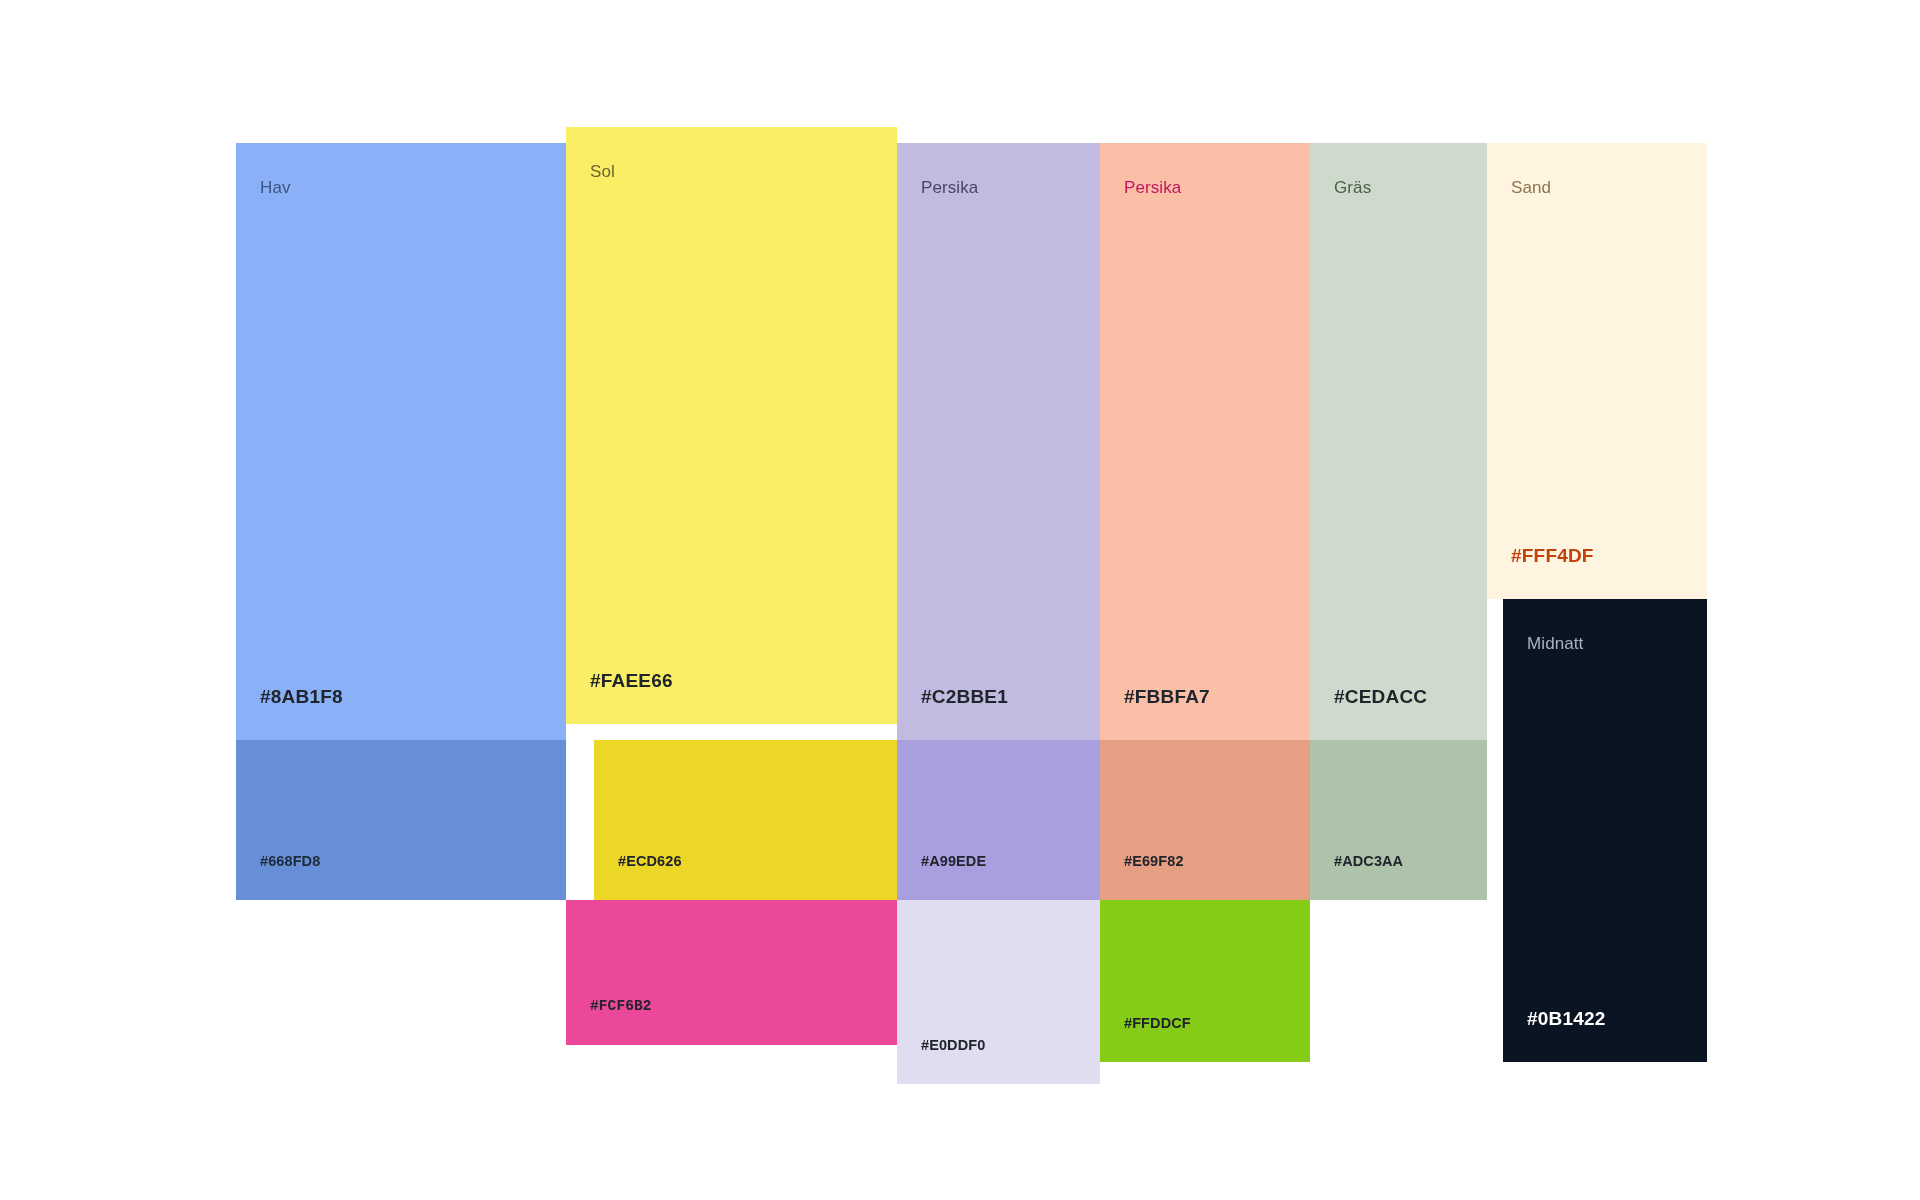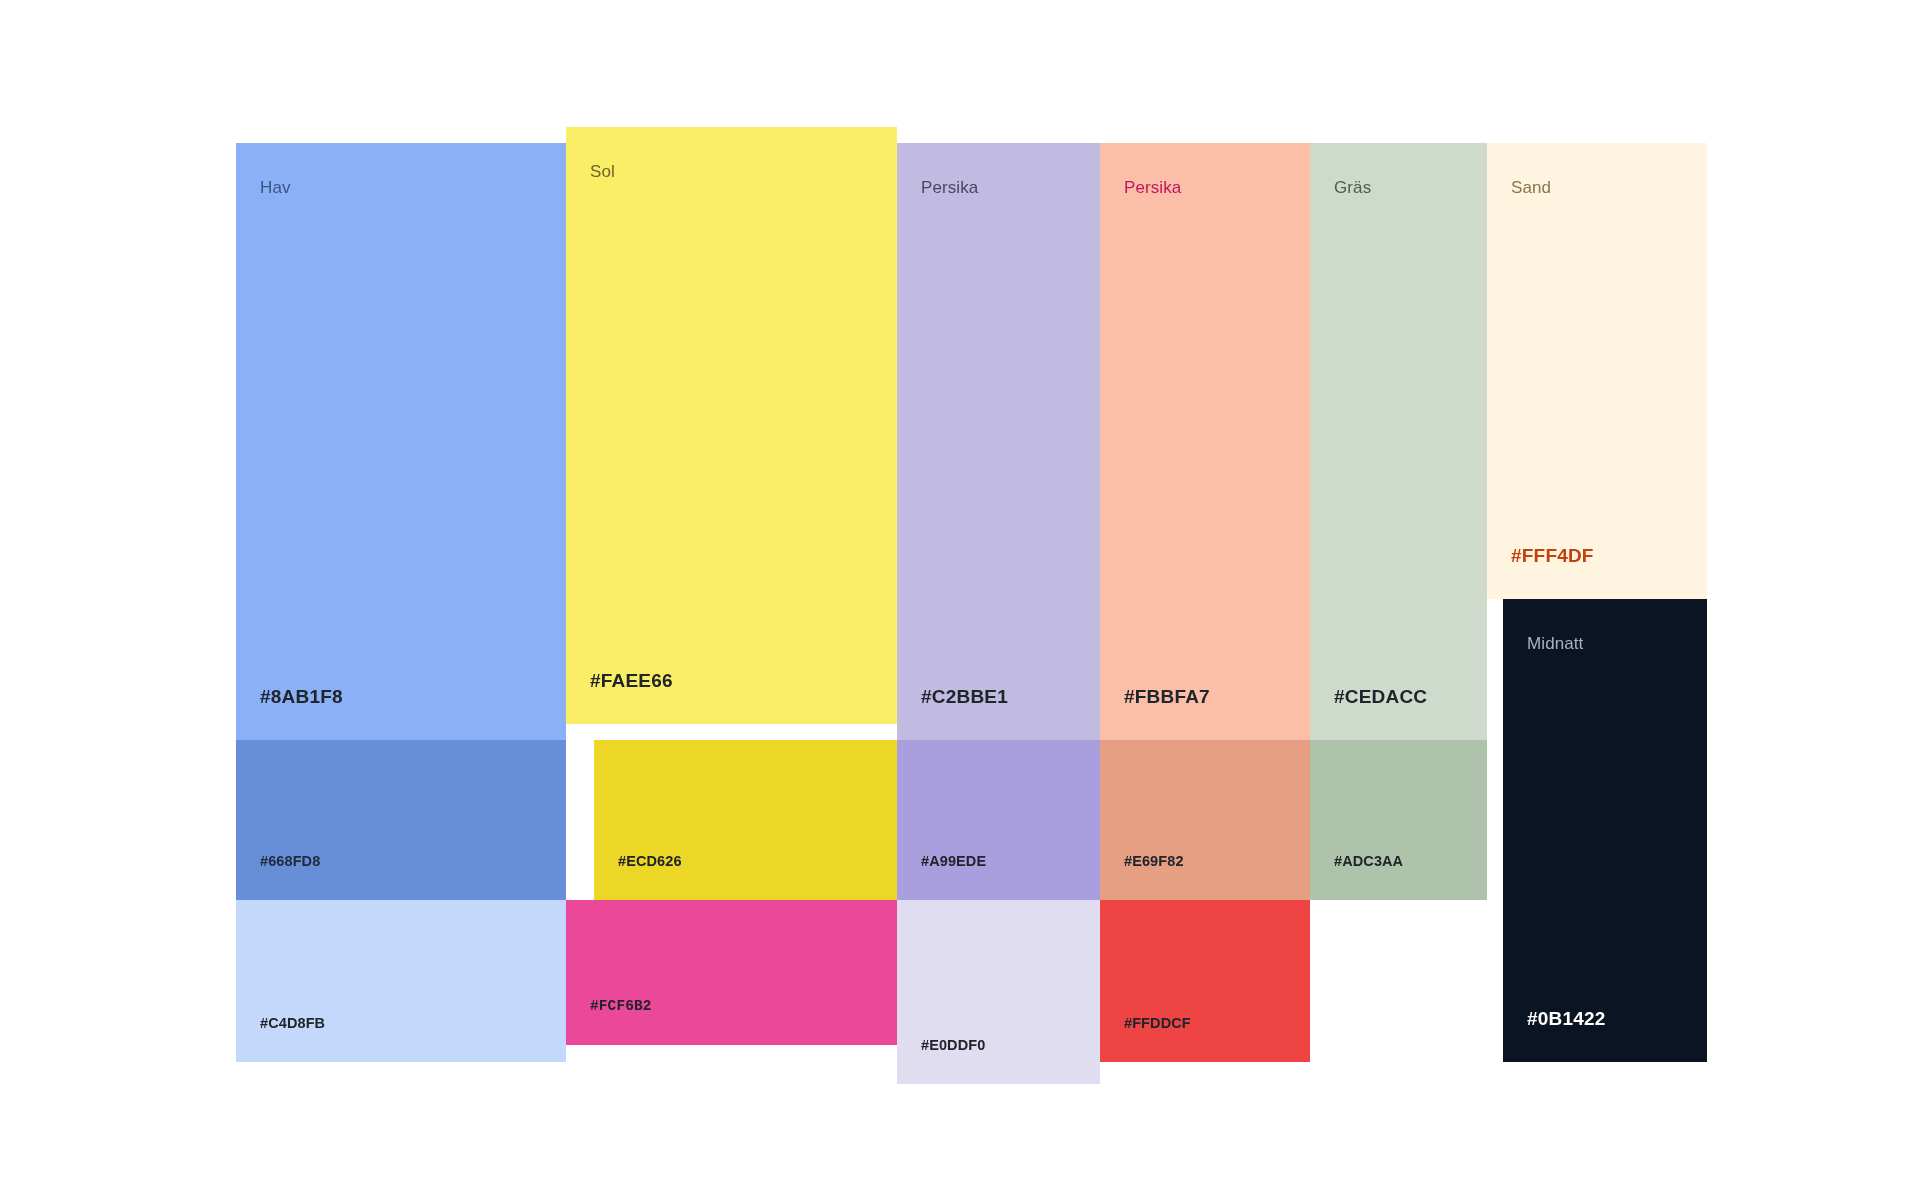--- a/index.html
+++ b/index.html
@@ -61,23 +61,20 @@
 <body>
 
 <div id="palette-root" style="background: rgb(255, 255, 255);">
     <div class="swatch" style="left: 236px; top: 143px; width: 330px; height: 597px; background: rgb(138, 177, 248);">
       <span class="swatch-name" style="color: rgb(60, 85, 128);">Hav</span>
       <span class="swatch-hex" style="color: rgb(32, 36, 43);">#8AB1F8</span>
     </div>
     <div class="tone" style="left: 236px; top: 740px; width: 330px; height: 160px; background: rgb(102, 143, 216);">
       <span class="tone-hex" style="color: rgb(31, 42, 58);">#668FD8</span>
     </div>
-    <div class="tone" style="left: 236px; top: 900px; width: 330px; height: 162px; background: rgb(196, 216, 251);">
-      <span class="tone-hex" style="color: rgb(32, 36, 43);">#C4D8FB</span>
-    </div>
     <div class="swatch" style="left: 566px; top: 127px; width: 331px; height: 597px; background: rgb(250, 238, 102);">
       <span class="swatch-name" style="color: rgb(110, 99, 48);">Sol</span>
       <span class="swatch-hex" style="color: rgb(32, 36, 43);">#FAEE66</span>
     </div>
     <div class="tone" style="left: 566px; top: 740px; width: 331px; height: 160px; background: rgb(236, 214, 38); margin-left: 28px;">
       <span class="tone-hex" style="color: rgb(32, 36, 43);">#ECD626</span>
     </div>
     <div class="tone" style="left: 566px; top: 900px; width: 331px; height: 145px; background: #ec4899; font-family: Liberation Mono, monospace;">
       <span class="tone-hex" style="color: rgb(32, 36, 43);">#FCF6B2</span>
     </div>
@@ -91,21 +88,21 @@
     <div class="tone" style="left: 897px; top: 900px; width: 203px; height: 184px; background: rgb(224, 221, 240);">
       <span class="tone-hex" style="color: rgb(32, 36, 43);">#E0DDF0</span>
     </div>
     <div class="swatch" style="left: 1100px; top: 143px; width: 210px; height: 597px; background: rgb(251, 191, 167);">
       <span class="swatch-name" style="color: #be185d;">Persika</span>
       <span class="swatch-hex" style="color: rgb(32, 36, 43);">#FBBFA7</span>
     </div>
     <div class="tone" style="left: 1100px; top: 740px; width: 210px; height: 160px; background: rgb(230, 159, 130);">
       <span class="tone-hex" style="color: rgb(32, 36, 43);">#E69F82</span>
     </div>
-    <div class="tone" style="left: 1100px; top: 900px; width: 210px; height: 162px; background: #ef4444;">
+    <div class="tone" style="left: 1100px; top: 900px; width: 210px; height: 162px; background: #84cc16;">
       <span class="tone-hex" style="color: rgb(32, 36, 43);">#FFDDCF</span>
     </div>
     <div class="swatch" style="left: 1310px; top: 143px; width: 177px; height: 597px; background: rgb(206, 218, 204);">
       <span class="swatch-name" style="color: rgb(74, 96, 71);">Gräs</span>
       <span class="swatch-hex" style="color: rgb(32, 36, 43);">#CEDACC</span>
     </div>
     <div class="tone" style="left: 1310px; top: 740px; width: 177px; height: 160px; background: rgb(173, 195, 170);">
       <span class="tone-hex" style="color: rgb(32, 36, 43);">#ADC3AA</span>
     </div>
     <div class="swatch" style="left: 1487px; top: 143px; width: 220px; height: 456px; background: rgb(255, 244, 223);">

